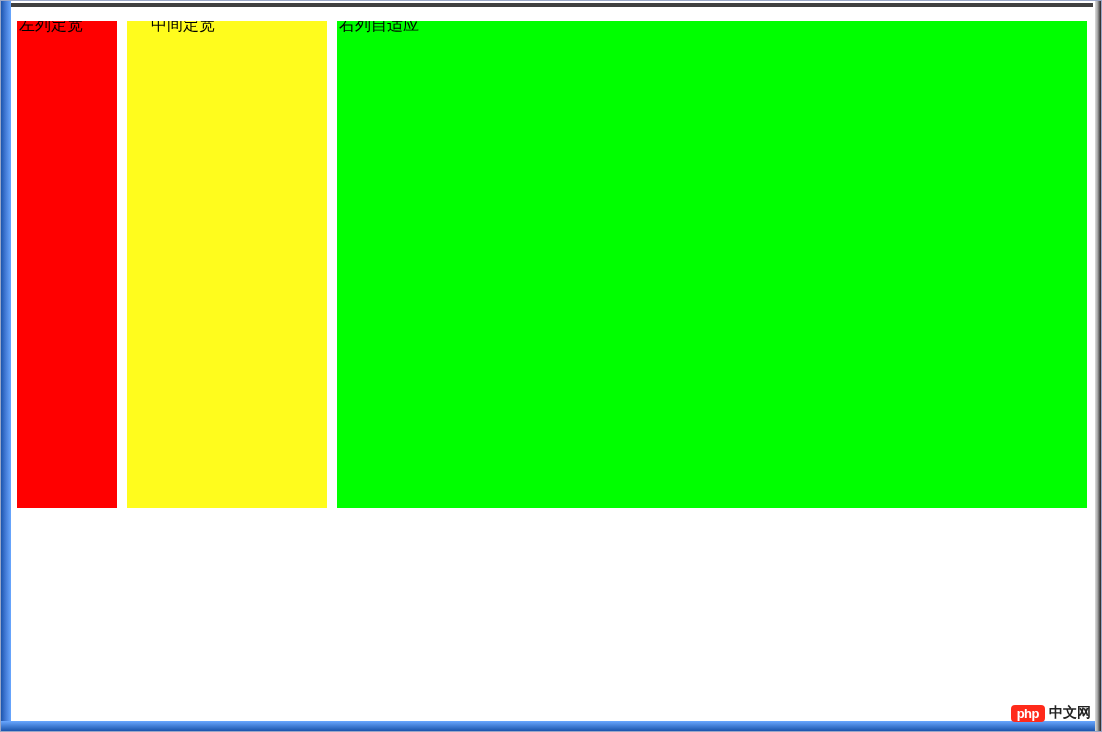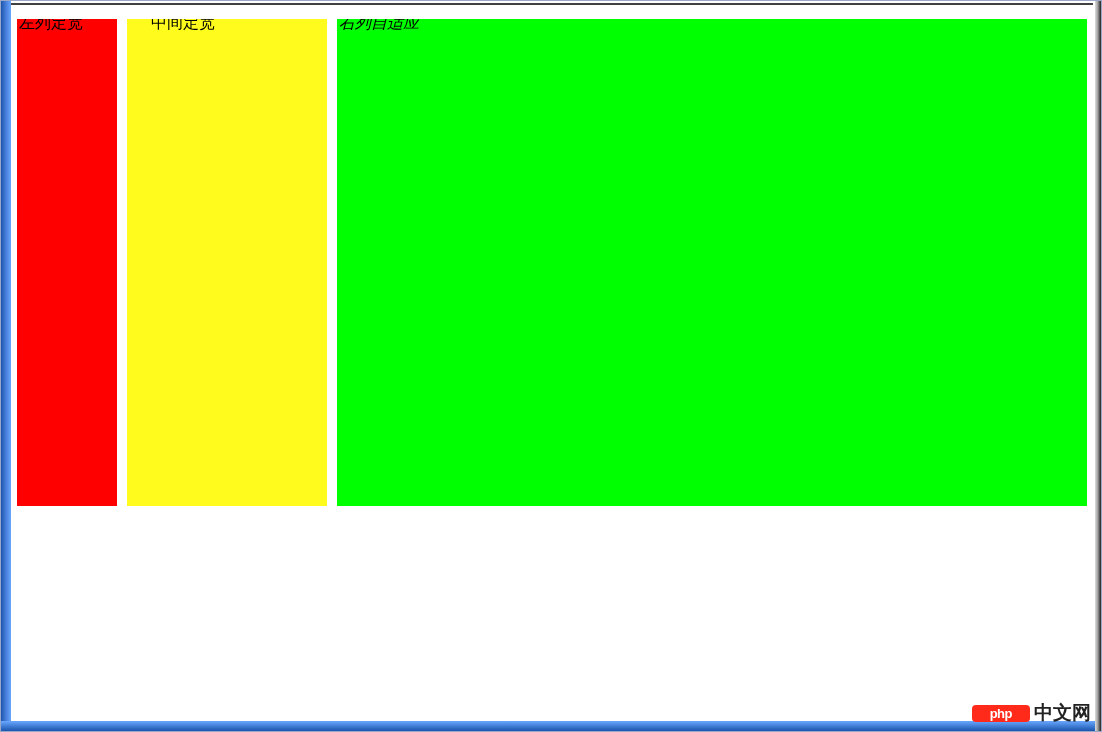--- a/index.html
+++ b/index.html
@@ -62,21 +62,21 @@
 
     
     .client-area {
       position: absolute;
       top: 2px;
       left: 10px;
       right: 8px;
       bottom: 10px;
       background: #ffffff;
       z-index: 1;
-      border-top: 2px solid #404040;
+      border-top: 4px solid #404040;
     }
 
     .client-area .thin-top {
       position: absolute;
       top: 0;
       left: 0;
       right: 0;
       height: 14px;
       background: #ffffff;
       border-bottom: 0;
@@ -108,49 +108,48 @@
       width: 200px;
       background: #fffc1d;
       flex: none;
       padding-left: 24px;
     }
 
     .col-right {
       flex: 1 1 auto;
       background: #00e400;
       background: #00ff00;
-      font-style: italic;
     }
 
     
     .watermark {
       position: absolute;
       right: 10px;
       bottom: 6px;
       height: 24px;
       display: flex;
       align-items: center;
       gap: 4px;
       font-family: "Microsoft YaHei", Arial, sans-serif;
       z-index: 4;
     }
 
     .wm-badge {
       background: #ff2a1a;
       color: #fff;
       font-weight: 700;
       font-size: 13px;
-      padding: 1px 18px;
+      padding: 1px 6px;
       border-radius: 4px;
       letter-spacing: -0.5px;
     }
 
     .wm-text {
       font-weight: 700;
-      font-size: 19px;
+      font-size: 14px;
       color: #222;
     }
   </style>
 </head>
 <body>
 
 <div class="window">
   <div class="window-left-edge"></div>
   <div class="window-bottom-edge"></div>
   <div class="window-right-edge"></div>

